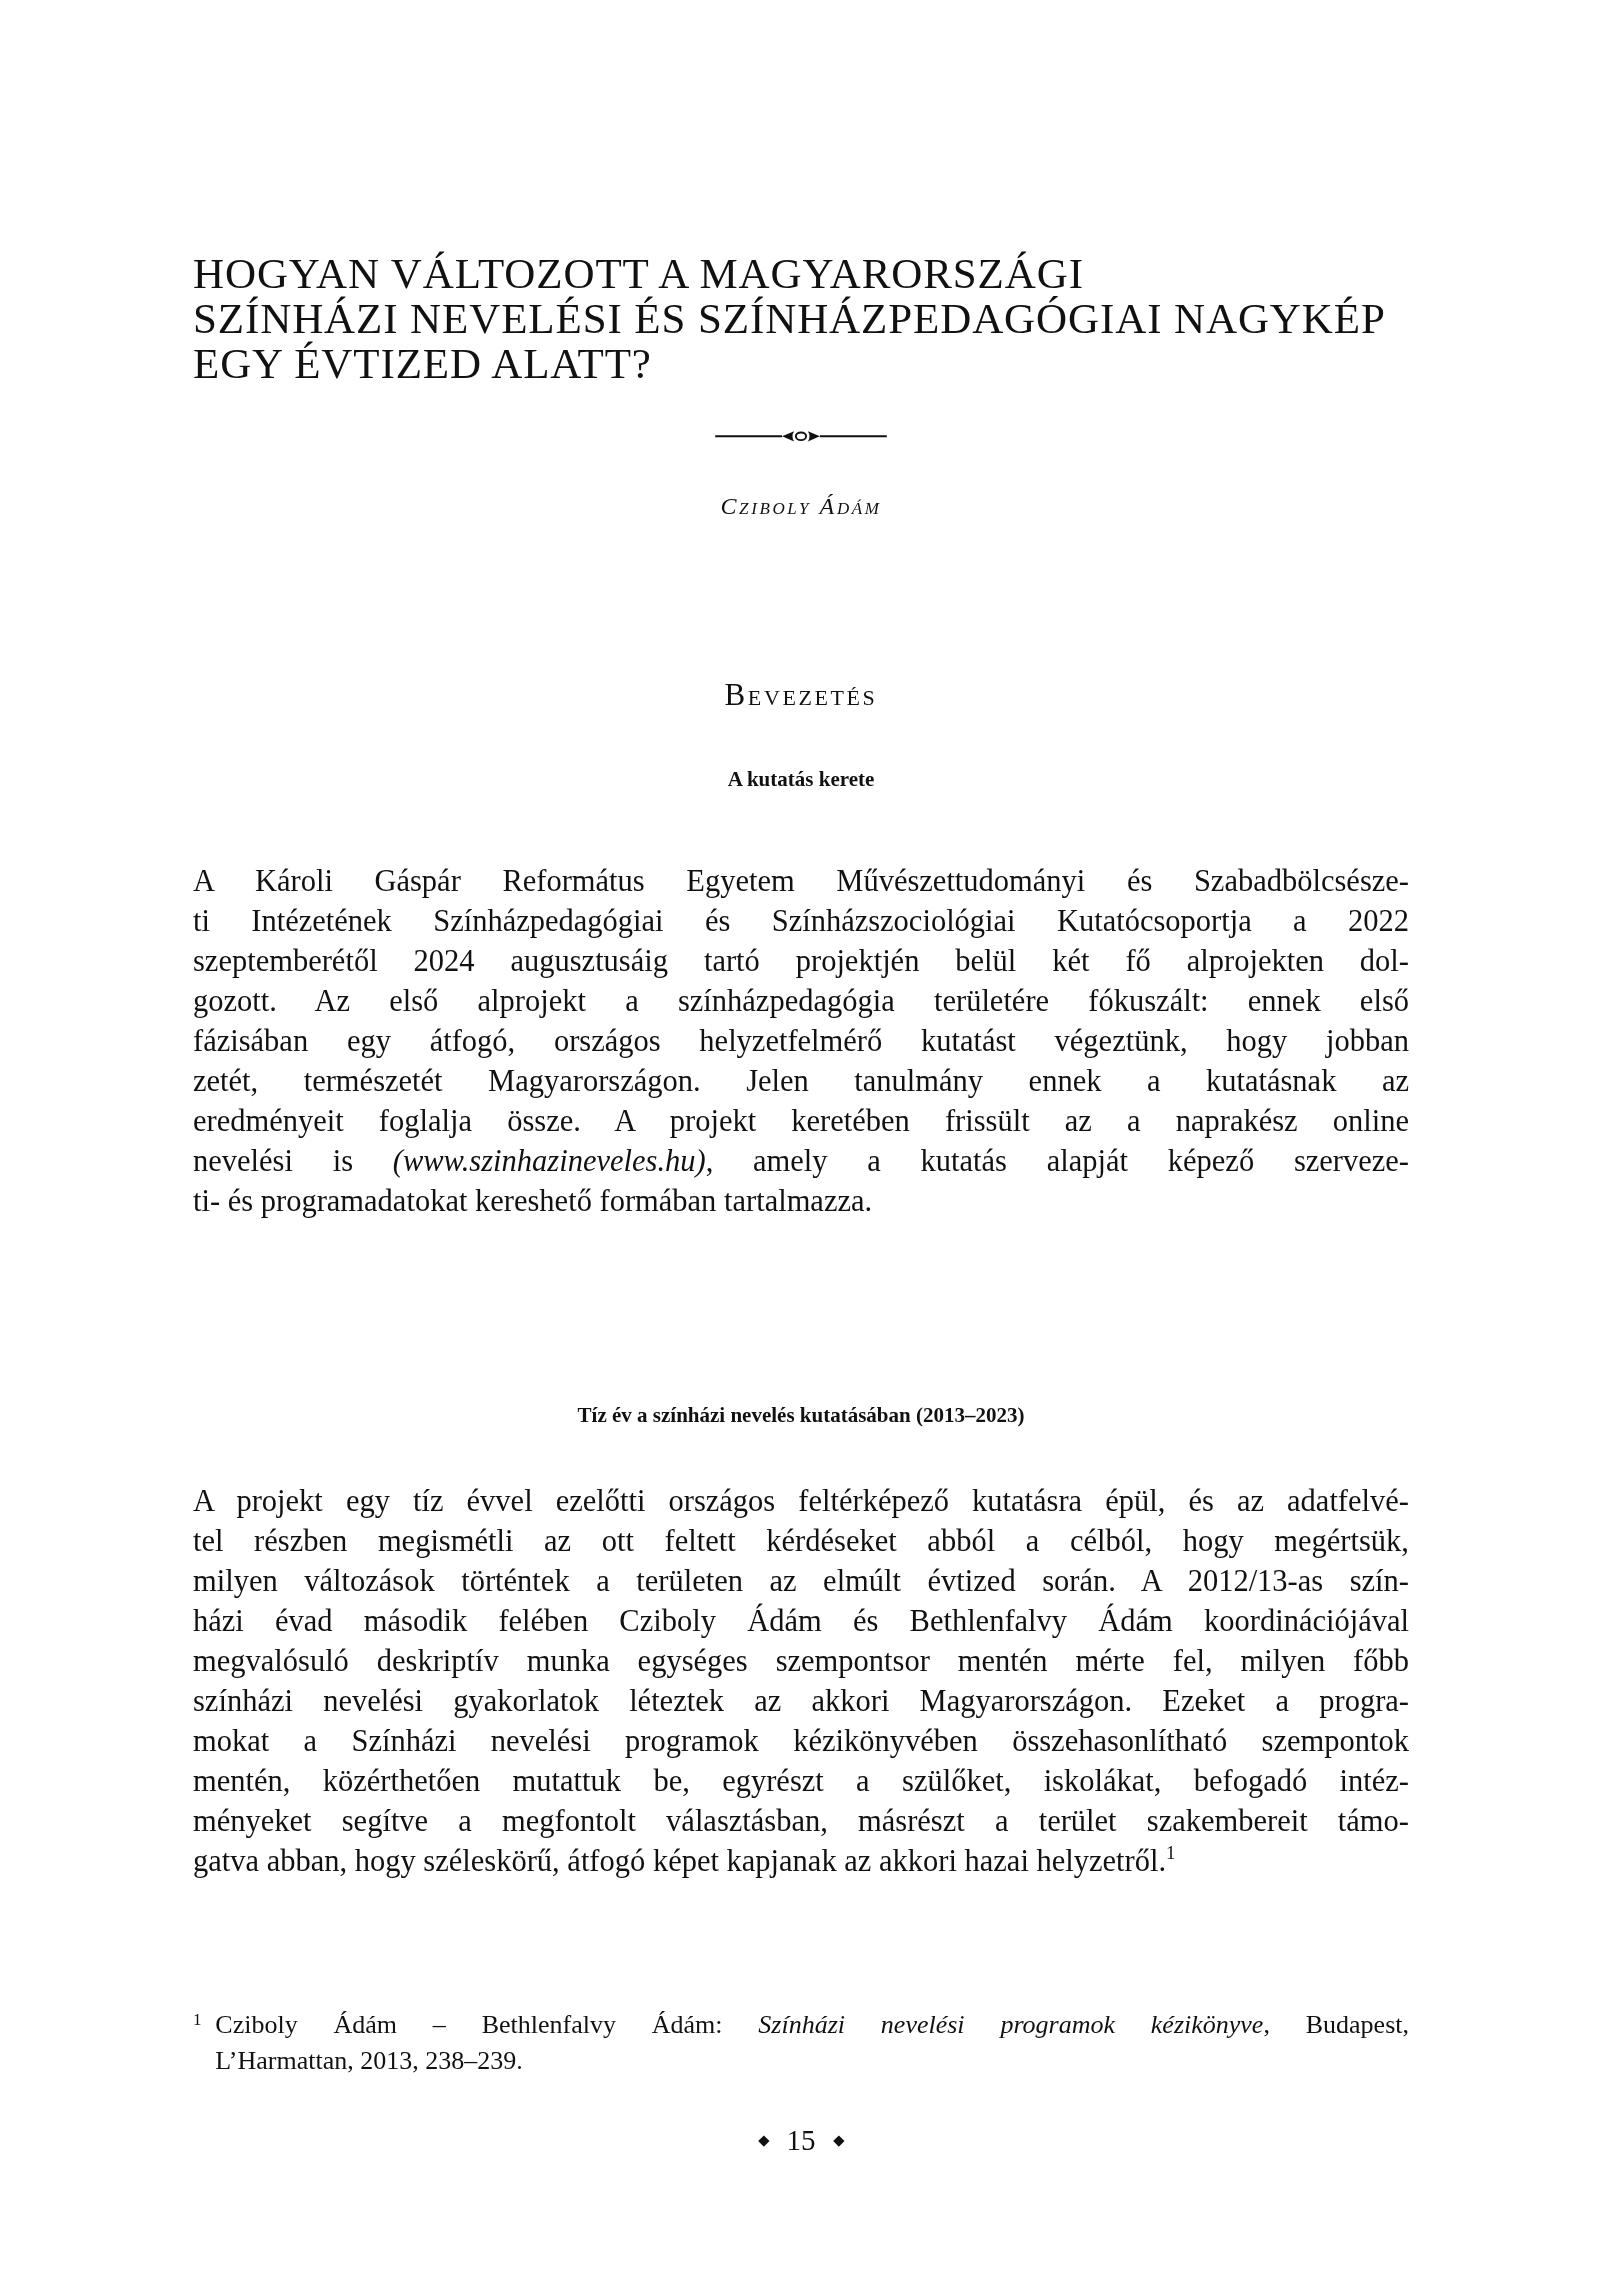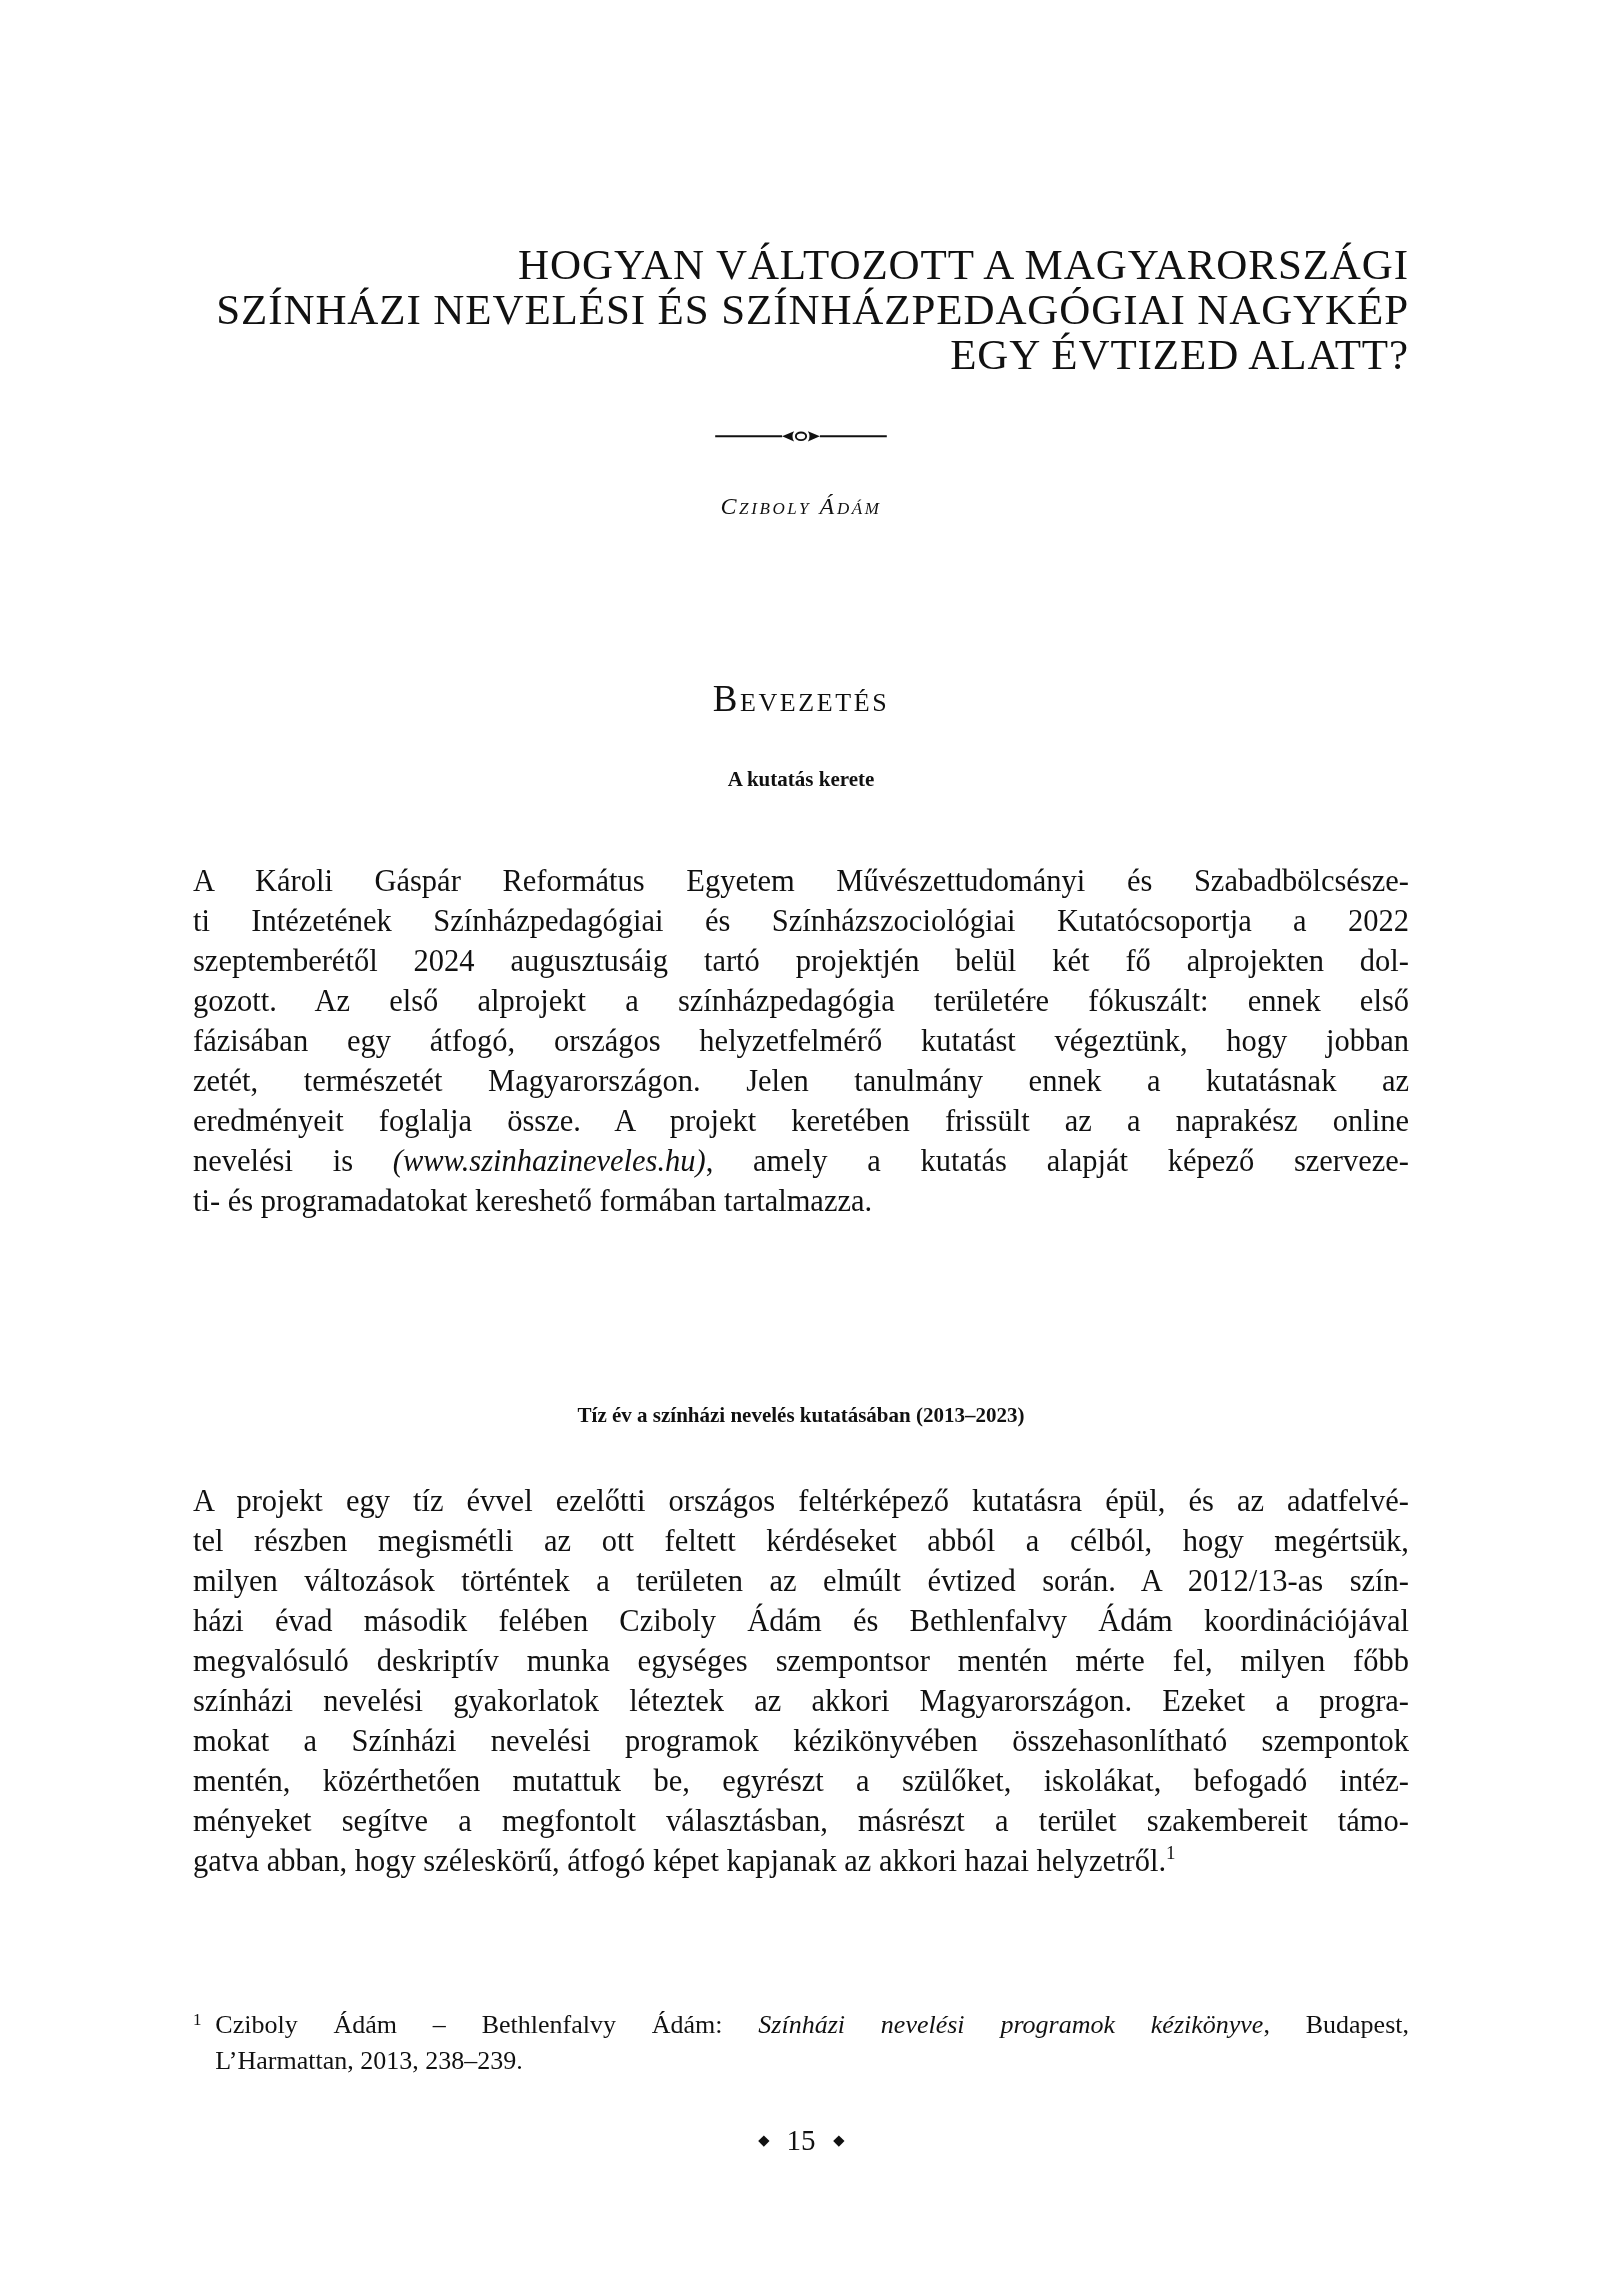--- a/index.html
+++ b/index.html
@@ -16,24 +16,24 @@
       font-family: "DejaVu Serif", "Liberation Serif", serif;
     }
     .page {
       position: absolute;
       left: 193px;
       top: 0;
       width: 1216px;
     }
     .title {
       position: absolute;
-      top: 242px;
-      left: 0;
-      width: 1216px;
-      text-align: right;
+      top: 251px;
+      left: 0;
+      width: 1216px;
+      text-align: left;
       font-family: "Liberation Serif", serif;
       font-size: 43px;
       line-height: 45px;
       letter-spacing: 0.9px;
       font-weight: normal;
       margin: 0;
     }
     .title span { display: block; }
     .ornament {
       position: absolute;
@@ -54,21 +54,21 @@
       letter-spacing: 2.6px;
       font-style: italic;
     }
     .section-title {
       position: absolute;
       top: 677px;
       left: 0;
       width: 1216px;
       text-align: center;
       font-family: "Liberation Serif", serif;
-      font-size: 37px;
+      font-size: 31px;
       font-variant: small-caps;
       letter-spacing: 2.6px;
     }
     .subhead {
       position: absolute;
       left: 0;
       width: 1216px;
       text-align: center;
       font-family: "Liberation Serif", serif;
       font-weight: bold;

